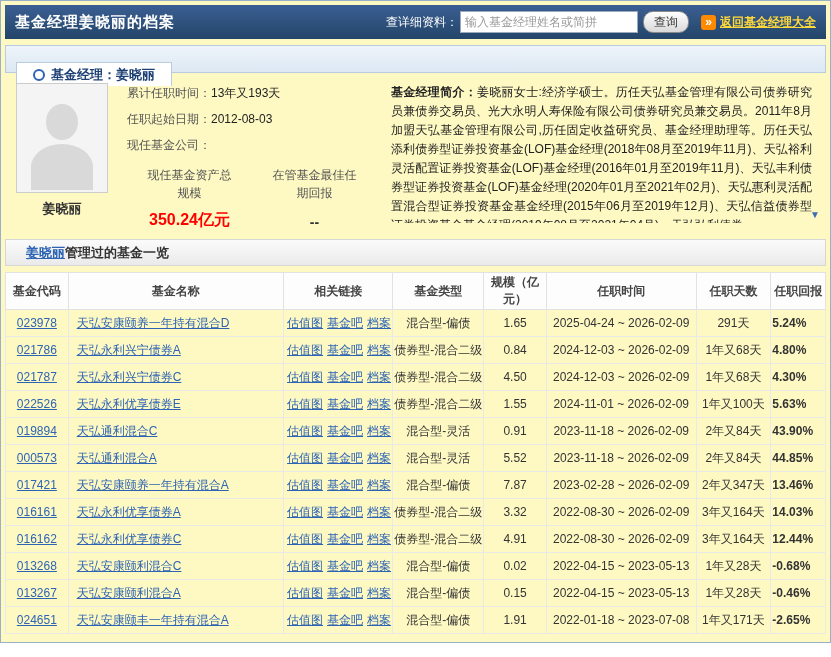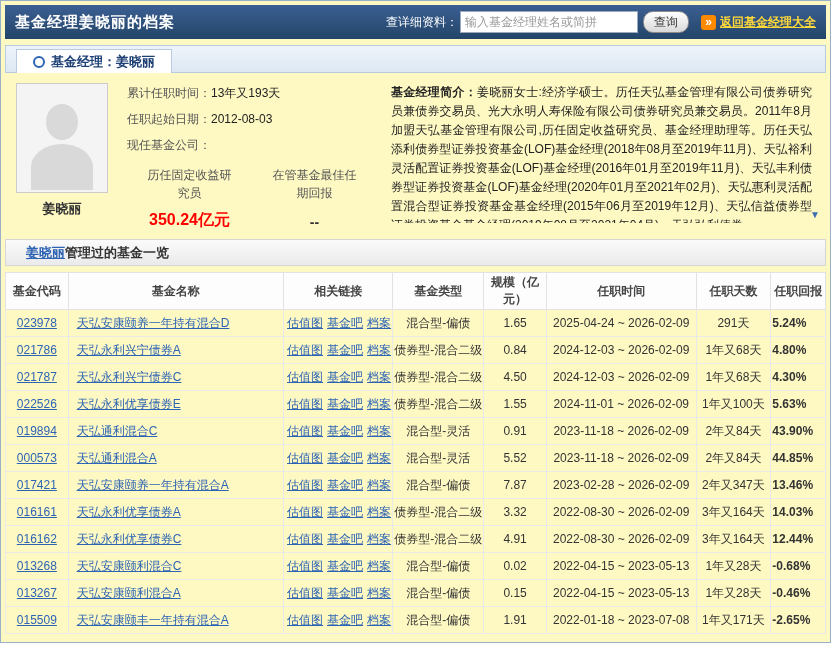--- a/index.html
+++ b/index.html
@@ -20,21 +20,21 @@
                  font-family:"Liberation Sans","DejaVu Sans",sans-serif; }
   .back-icon { width:15px; height:15px; background:#ff8a00; color:#fff; border-radius:3px; display:inline-flex;
                align-items:center; justify-content:center; font-size:12px; font-weight:bold; margin:0 4px 0 12px; }
   a.back-link { color:#ffd83a; font-size:12px; text-decoration:underline; font-weight:bold;text-align:right; }
 
   
   .tabbar { margin-top:6px; background:linear-gradient(#eef4fa,#dce8f3); border:1px solid #b9cbe0; height:28px;
             box-sizing:border-box; display:flex; align-items:flex-end; padding-left:10px; flex:none; }
   .tab-active { background:#fff; border:1px solid #b9cbe0; border-bottom:none; height:23px; display:flex;
                 align-items:center; gap:6px; padding:0 16px; font-size:13px; font-weight:bold; color:#1d3f74;
-                position:relative; top:1px; cursor:pointer; }
+                position:relative; top:14px; cursor:pointer; }
   .ring-icon { width:8px; height:8px; border:2px solid #2d64b3; border-radius:50%; background:#fff; flex:none; }
 
   
   .profile { display:flex; padding:10px 6px 8px 6px; gap:14px; flex:none; }
   .photo-col { width:102px; text-align:center; flex:none; }
   .photo { width:90px; height:108px; margin:0 auto; background:#f4f4f4; border:1px solid #ccc; position:relative; overflow:hidden; }
   .photo .head { position:absolute; left:50%; top:20px; transform:translateX(-50%); width:32px; height:36px; border-radius:50%; background:#d9d9d9; }
   .photo .torso { position:absolute; left:50%; top:60px; transform:translateX(-50%); width:62px; height:46px; border-radius:50% 50% 0 0; background:#d9d9d9; }
   .photo-name { margin-top:7px; font-size:13px; font-weight:bold; color:#333; }
 
@@ -107,21 +107,21 @@
         <span class="lb">累计任职时间：</span><span class="vl">13年又193天</span>
       </div>
       <div class="stat-row">
         <span class="lb">任职起始日期：</span><span class="vl">2012-08-03</span>
       </div>
       <div class="stat-row">
         <span class="lb">现任基金公司：</span><span class="vl"></span>
       </div>
       <div class="stat-boxes">
         <div class="stat-box">
-          <div class="bl">历任固定收益研究员</div>
+          <div class="bl">现任基金资产总规模</div>
           <div class="asset-value">350.24亿元</div>
         </div>
         <div class="stat-box">
           <div class="bl">在管基金最佳任期回报</div>
           <div class="best-value">--</div>
         </div>
       </div>
     </div>
 
     <div class="intro-col">
@@ -297,21 +297,21 @@
         <a href="#" class="lnk">估值图</a><a href="#" class="lnk">基金吧</a><a href="#" class="lnk">档案</a>
       </td>
       <td>混合型-偏债</td>
       <td>0.15</td>
       <td>2022-04-15 ~ 2023-05-13</td>
       <td>1年又28天</td>
       <td class="ret neg">-0.46%</td>
     </tr>
 
     <tr>
-      <td><a href="#" class="lnk">015509</a></td>
+      <td><a href="#" class="lnk">024651</a></td>
       <td class="name"><a href="#" class="lnk">天弘安康颐丰一年持有混合A</a></td>
       <td class="links">
         <a href="#" class="lnk">估值图</a><a href="#" class="lnk">基金吧</a><a href="#" class="lnk">档案</a>
       </td>
       <td>混合型-偏债</td>
       <td>1.91</td>
       <td>2022-01-18 ~ 2023-07-08</td>
       <td>1年又171天</td>
       <td class="ret neg">-2.65%</td>
     </tr>

